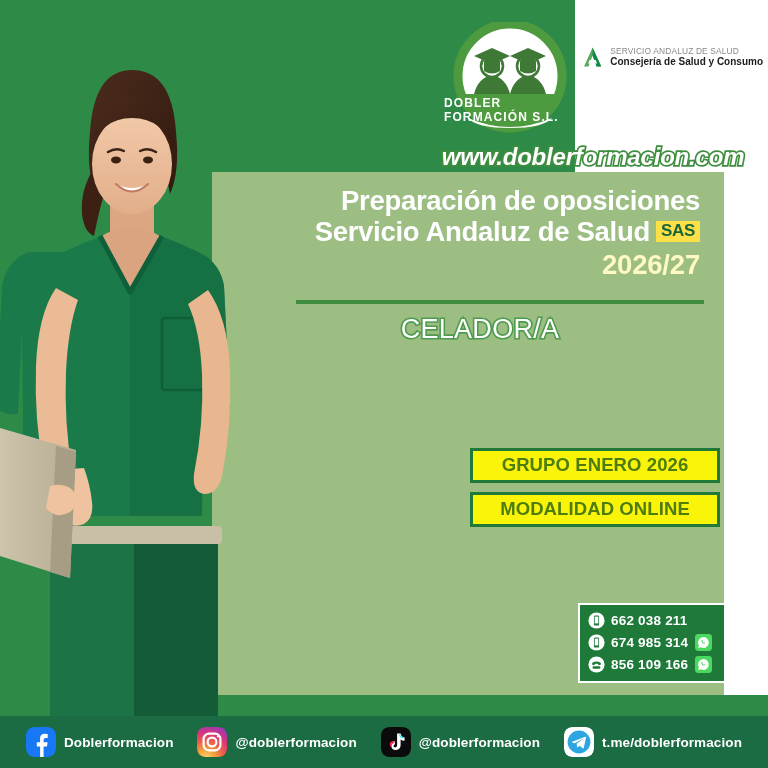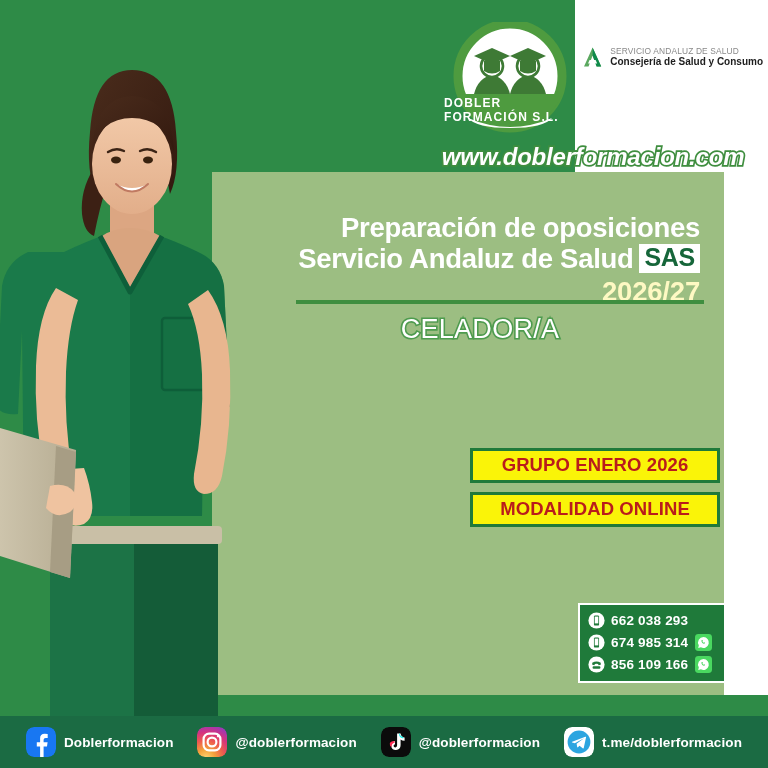--- a/index.html
+++ b/index.html
@@ -46,38 +46,38 @@
 
   
   .weburl{
     position:absolute;left:443px;top:140px;width:300px;height:34px;
     display:flex;align-items:center;justify-content:center;
     color:#ffffff;font-size:24px;font-weight:bold;font-style:italic;letter-spacing:-.2px;
     -webkit-text-stroke:3.4px #3F8E3F;paint-order:stroke fill;white-space:nowrap;
   }
 
   
-  .headline{position:absolute;left:236px;top:212px;width:488px;text-align:right;padding-right:24px;box-sizing:border-box;}
+  .headline{position:absolute;left:236px;top:185px;width:488px;text-align:right;padding-right:24px;box-sizing:border-box;}
   .hl1,.hl2{color:#ffffff;font-size:27.5px;font-weight:bold;line-height:1.13;letter-spacing:-.3px;white-space:nowrap;}
   .hl2{display:flex;align-items:center;justify-content:flex-end;gap:6px;}
-  .sas-box{background:#ffffff;color:#16663A;font-size:25px;font-weight:bold;padding:1px 5px 2px 5px;line-height:1.02;letter-spacing:-.3px;}
+  .sas-box{background:#fde047;color:#16663A;font-size:17px;font-weight:bold;padding:1px 5px 2px 5px;line-height:1.02;letter-spacing:-.3px;}
   .hl3{color:#fef9c3;font-size:27.5px;font-weight:bold;line-height:1.2;letter-spacing:-.2px;margin-top:1px;}
 
   .divider{position:absolute;left:296px;top:300px;width:408px;height:4px;background:#3F8E3F;}
 
   .celador{
     position:absolute;left:236px;top:314px;width:488px;text-align:center;
     color:#ffffff;font-size:27px;font-weight:normal;letter-spacing:.3px;
     -webkit-text-stroke:3.2px #4E9B4E;paint-order:stroke fill;
   }
 
   
   .badges{position:absolute;left:470px;top:448px;width:250px;display:flex;flex-direction:column;gap:9px;align-items:stretch;}
   .badge{
-    background:#FAF408;border:3.5px solid #1F7A3A;color:#b91c1c;
+    background:#FAF408;border:3.5px solid #1F7A3A;color:#4d7c0f;
     font-size:18.5px;font-weight:bold;text-align:center;padding:3px 8px 4px;
     letter-spacing:.1px;white-space:nowrap;
   }
 
   
   .phones{
     position:absolute;left:578px;top:603px;width:148px;
     background:#1F7A3A;border:2.5px solid #ffffff;
     padding:7px 8px 8px 8px;box-sizing:border-box;
     display:flex;flex-direction:column;gap:5px;
@@ -217,21 +217,21 @@
     <div class="badge">MODALIDAD ONLINE</div>
   </div>
 
   <div class="phones">
     <div class="prow">
       <svg class="picon" viewBox="0 0 20 20">
         <circle cx="10" cy="10" r="9.5" fill="#ffffff"></circle>
         <rect x="7" y="4" width="6" height="12" rx="1.4" fill="#1F7A3A"></rect>
         <rect x="7.9" y="5.4" width="4.2" height="8" fill="#ffffff"></rect>
       </svg>
-      <span class="pnum">662 038 293</span>
+      <span class="pnum">662 038 211</span>
       <span class="wa-spacer"></span>
     </div>
     <div class="prow">
       <svg class="picon" viewBox="0 0 20 20">
         <circle cx="10" cy="10" r="9.5" fill="#ffffff"></circle>
         <rect x="7" y="4" width="6" height="12" rx="1.4" fill="#1F7A3A"></rect>
         <rect x="7.9" y="5.4" width="4.2" height="8" fill="#ffffff"></rect>
       </svg>
       <span class="pnum">674 985 314</span>
       <svg class="wa" viewBox="0 0 20 20">

